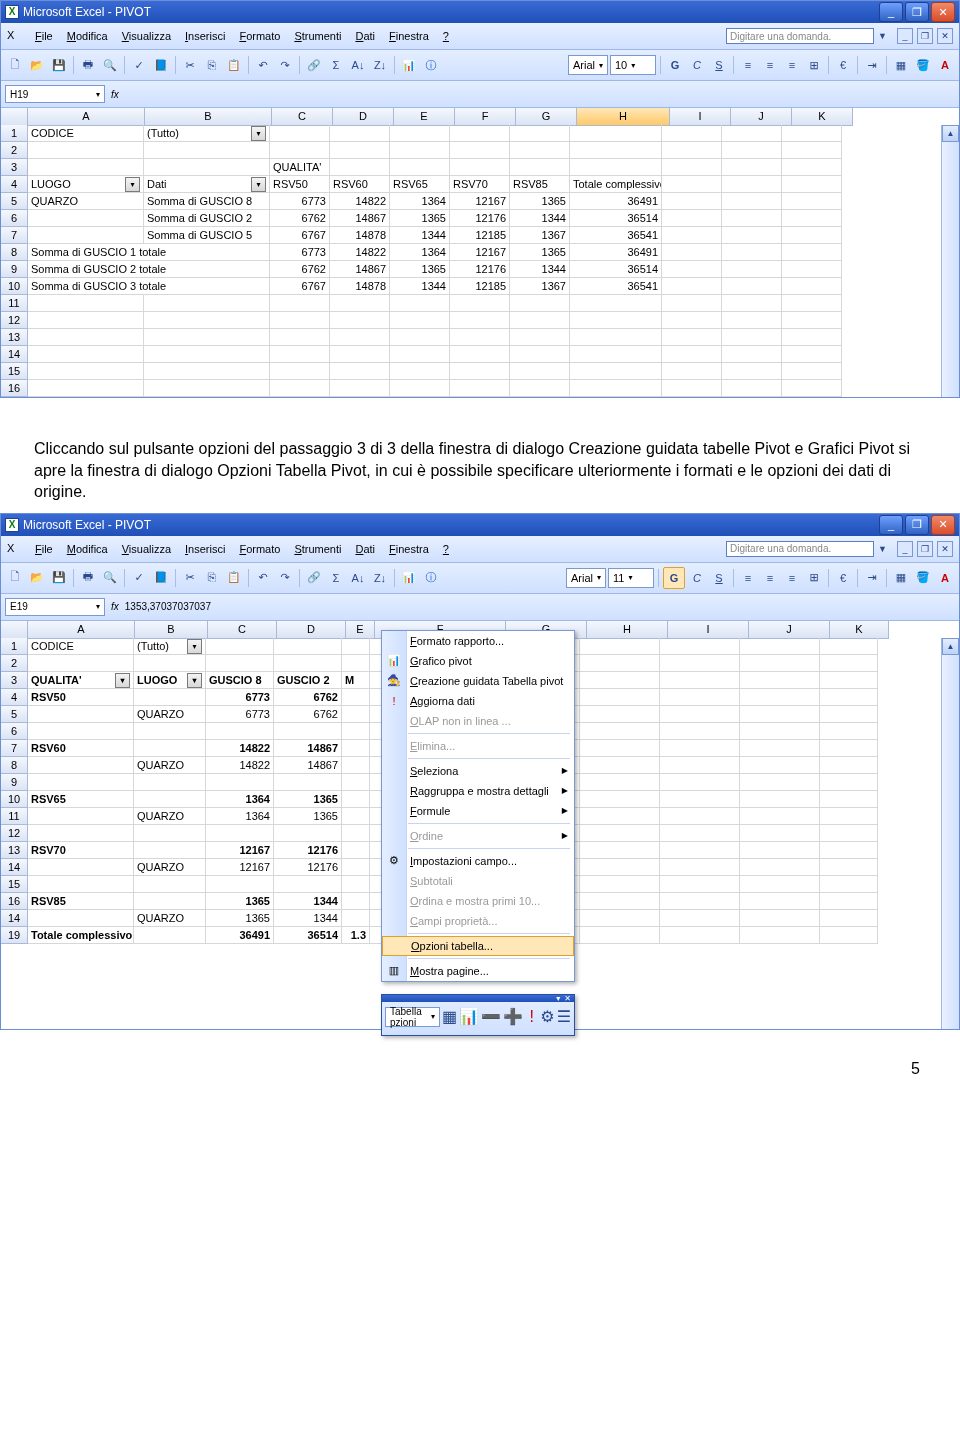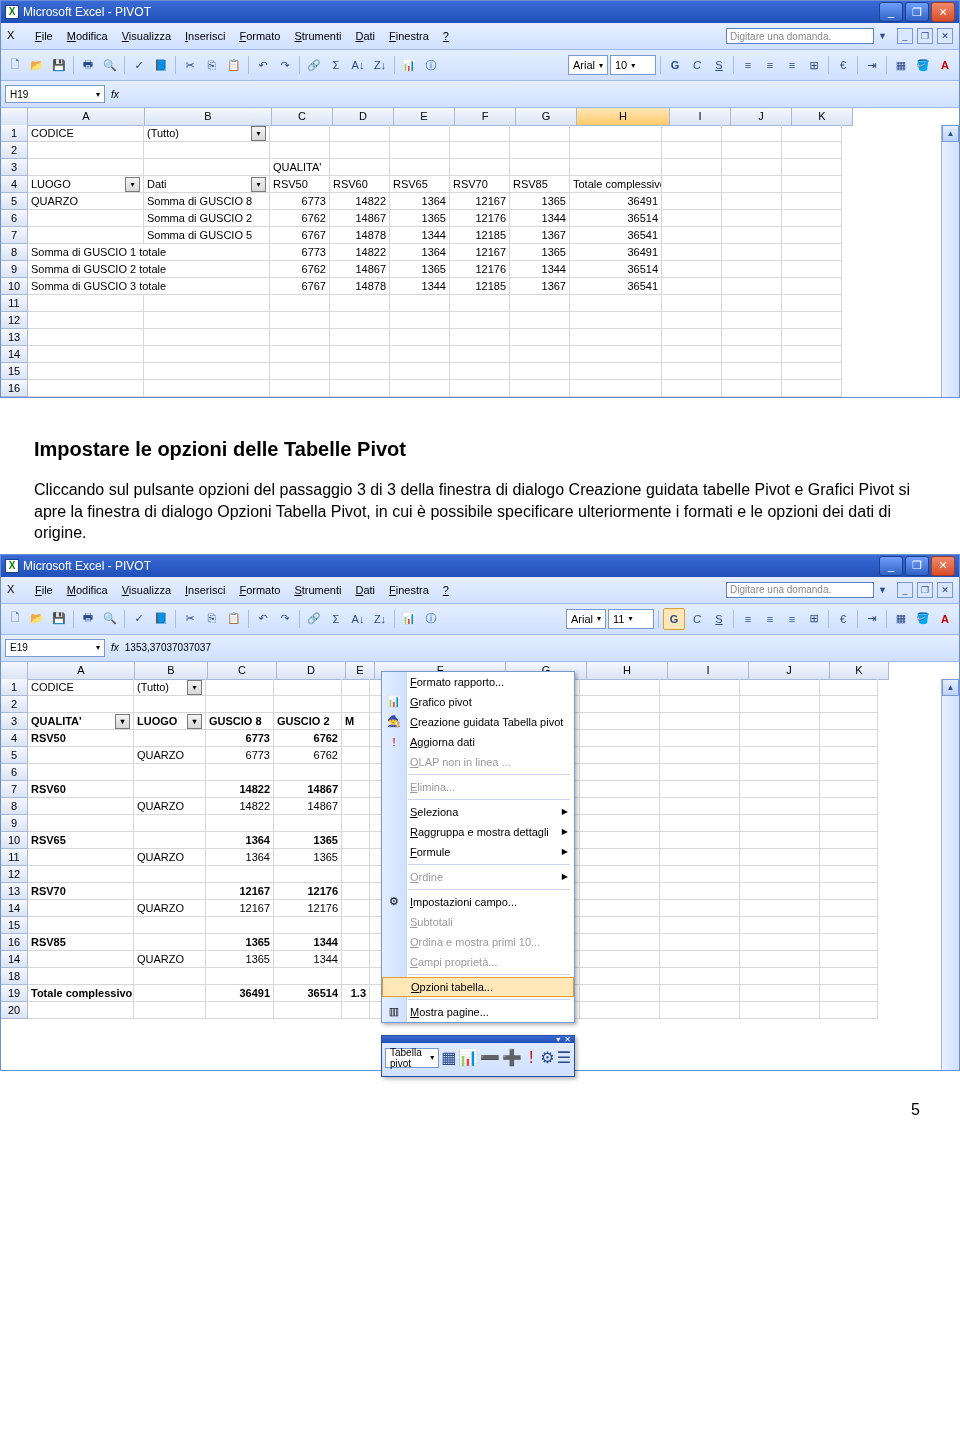--- a/index.html
+++ b/index.html
@@ -405,21 +405,20 @@
           <div class="cell" style="width: 60px;"></div>
           <div class="cell" style="width: 60px;"></div>
         </div>
         <div class="scroll-v">
           <div class="arr">▲</div>
         </div>
       </div>
 </div>
 
 <div class="body-text">
-  <h2>Impostare le opzioni delle Tabelle Pivot</h2>
   <p>Cliccando sul pulsante opzioni del passaggio 3 di 3 della finestra di dialogo Creazione guidata tabelle Pivot e Grafici Pivot si apre la finestra di dialogo Opzioni Tabella Pivot, in cui è possibile specificare ulteriormente i formati e le opzioni dei dati di origine.</p>
 </div>
 
 <div class="excel-window excel2">
   <div class="titlebar">
     <span class="sq">
           <span class="x">X</span>
         </span>
     <span>Microsoft Excel - PIVOT</span>
     <span class="spacer"></span>
@@ -765,61 +764,33 @@
           <div class="cell num" style="width: 68px;">1344</div>
           <div class="cell" style="width: 28px;"></div>
           <div class="cell" style="width: 130px;"></div>
           <div class="cell" style="width: 80px;"></div>
           <div class="cell" style="width: 80px;"></div>
           <div class="cell" style="width: 80px;"></div>
           <div class="cell" style="width: 80px;"></div>
           <div class="cell" style="width: 58px;"></div>
         </div>
         <div class="gridrow">
-          <div class="rowhdr">18</div>
-          <div class="cell" style="width: 106px;"></div>
-          <div class="cell" style="width: 72px;"></div>
-          <div class="cell" style="width: 68px;"></div>
-          <div class="cell" style="width: 68px;"></div>
-          <div class="cell" style="width: 28px;"></div>
-          <div class="cell" style="width: 130px;"></div>
-          <div class="cell" style="width: 80px;"></div>
-          <div class="cell" style="width: 80px;"></div>
-          <div class="cell" style="width: 80px;"></div>
-          <div class="cell" style="width: 80px;"></div>
-          <div class="cell" style="width: 58px;"></div>
-        </div>
-        <div class="gridrow">
           <div class="rowhdr">19</div>
           <div class="cell bold" style="width: 106px;">Totale complessivo</div>
           <div class="cell bold" style="width: 72px;"></div>
           <div class="cell num bold" style="width: 68px;">36491</div>
           <div class="cell num bold" style="width: 68px;">36514</div>
           <div class="cell num bold" style="width: 28px;">1.3</div>
           <div class="cell bold" style="width: 130px;"></div>
           <div class="cell bold" style="width: 80px;"></div>
           <div class="cell bold" style="width: 80px;"></div>
           <div class="cell bold" style="width: 80px;"></div>
           <div class="cell bold" style="width: 80px;"></div>
           <div class="cell bold" style="width: 58px;"></div>
         </div>
-        <div class="gridrow">
-          <div class="rowhdr">20</div>
-          <div class="cell" style="width: 106px;"></div>
-          <div class="cell" style="width: 72px;"></div>
-          <div class="cell" style="width: 68px;"></div>
-          <div class="cell" style="width: 68px;"></div>
-          <div class="cell" style="width: 28px;"></div>
-          <div class="cell" style="width: 130px;"></div>
-          <div class="cell" style="width: 80px;"></div>
-          <div class="cell" style="width: 80px;"></div>
-          <div class="cell" style="width: 80px;"></div>
-          <div class="cell" style="width: 80px;"></div>
-          <div class="cell" style="width: 58px;"></div>
-        </div>
         <div class="scroll-v">
           <div class="arr">▲</div>
         </div>
       </div>
 
   <div class="ctxmenu" id="ctx" style="left:380px;top:116px;">
     <div class="ctxstrip"></div>
   <div class="ctxitem">
           <span><span style="text-decoration:underline">F</span>ormato rapporto...</span>
         </div>
@@ -885,21 +856,21 @@
         </div>
       </div>
 
   <div class="pivot-tb" style="left:380px;top:480px;">
     <div class="hdr">
           <span>▾</span>
           <span>✕</span>
         </div>
     <div class="row">
       <span class="lbl">
-            <span>Tabella pivot</span>
+            <span>Tabella pzioni</span>
             <span style="font-size:8px">▾</span>
           </span>
       <span class="tbtn">▦</span>
       <span class="tbtn">📊</span>
       <span class="tbtn">➖</span>
       <span class="tbtn">➕</span>
       <span class="tbtn" style="color:#c00">!</span>
       <span class="tbtn">⚙</span>
       <span class="tbtn">☰</span>
     </div>

